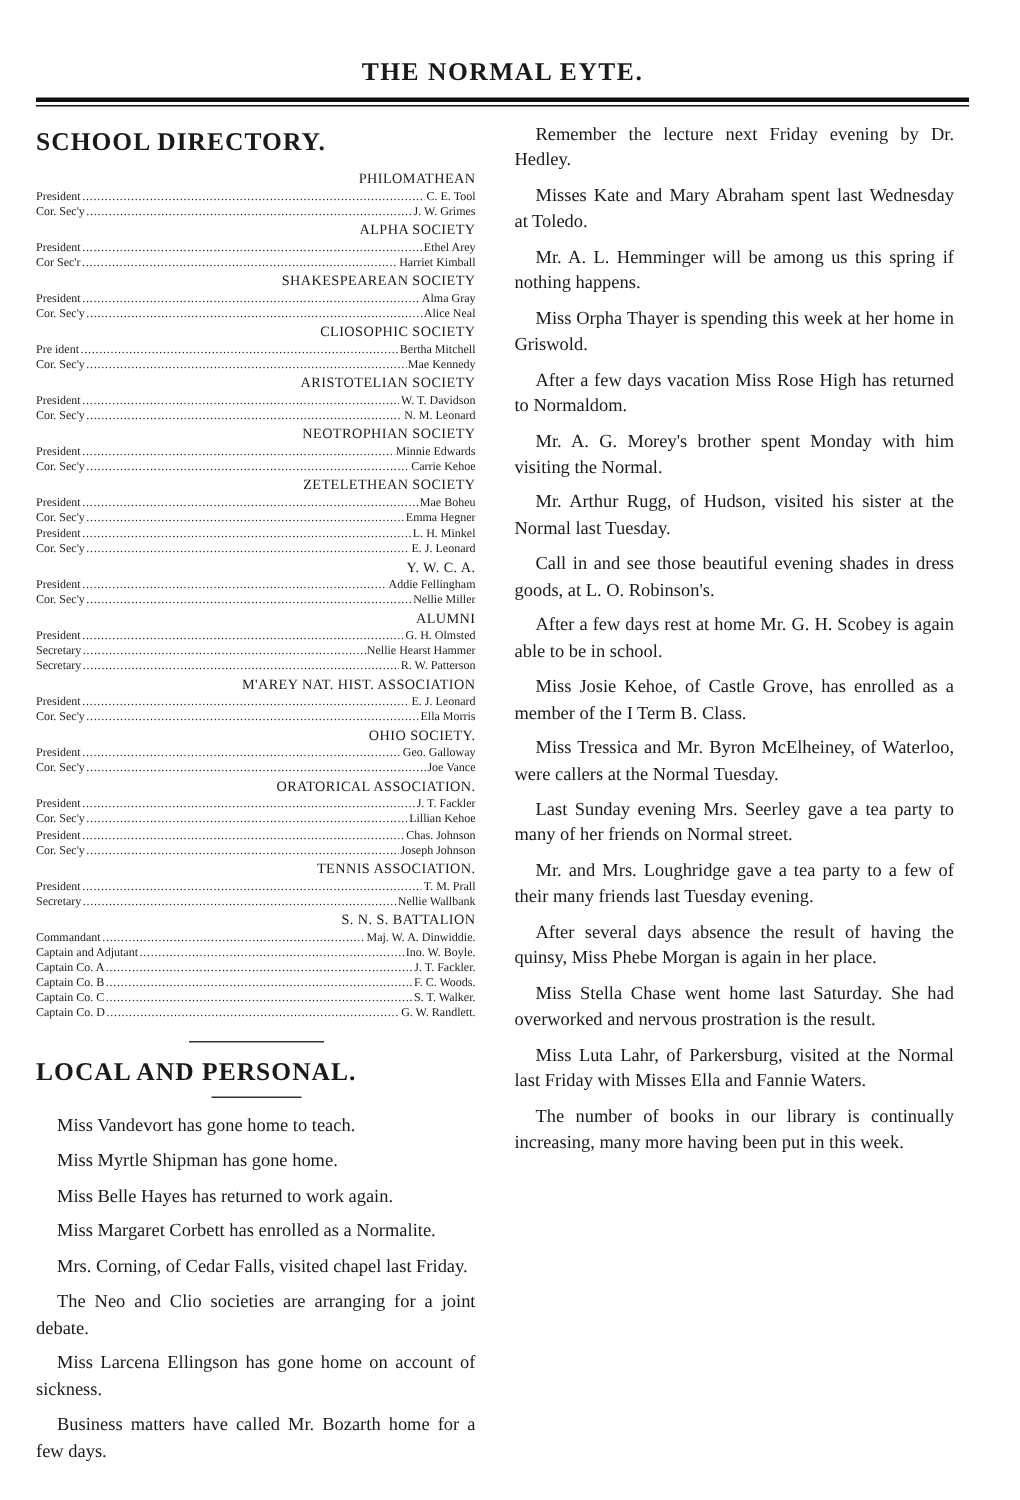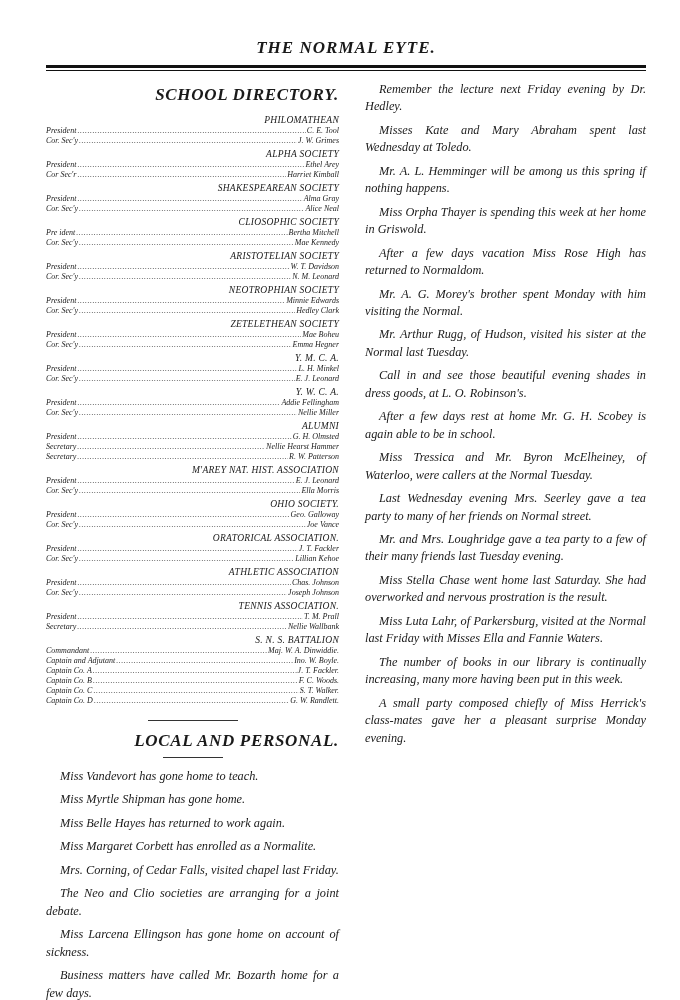--- a/index.html
+++ b/index.html
@@ -12,23 +12,22 @@
     height: 1000px;
     font-family: "Liberation Serif", serif;
     color: #1a1a1a;
     position: relative;
     overflow: hidden;
   }
   .page {
     width: 680px;
     height: 804px;
     box-sizing: border-box;
-    padding: 38px 34px 10px 46px;
+    padding: 38px 34px 10px 24px;
     position: relative;
-    font-style: italic;
   }
   .masthead {
     text-align: center;
     font-family: "Liberation Serif", serif;
     font-size: 17px;
     font-weight: bold;
     letter-spacing: 0.06em;
     margin: 0 0 7px 0;
   }
   .rule-double {
@@ -42,21 +41,21 @@
     gap: 26px;
     align-items: flex-start;
   }
   .col {
     width: 293px;
   }
   .col-left { }
   .col-right { }
 
   h2.section-title {
-    text-align: right;
+    text-align: left;
     font-size: 17px;
     font-weight: bold;
     letter-spacing: 0.04em;
     margin: 4px 0 10px 0;
     font-family: "Liberation Serif", serif;
   }
   h3.org-name {
     text-align: right;
     font-size: 9.5px;
     font-weight: normal;
@@ -188,38 +187,37 @@
           <div class="dirblock">
             <h3 class="org-name">NEOTROPHIAN SOCIETY</h3>
             <div class="entry">
               <span class="role">President</span>
               <span class="dots">........................................................................................................................</span>
               <span class="person">Minnie Edwards</span>
             </div>
             <div class="entry">
               <span class="role">Cor. Sec'y</span>
               <span class="dots">........................................................................................................................</span>
-              <span class="person">Hedley Clark</span>
+              <span class="person">Carrie Kehoe</span>
             </div>
           </div>
           <div class="dirblock">
             <h3 class="org-name">ZETELETHEAN SOCIETY</h3>
             <div class="entry">
               <span class="role">President</span>
               <span class="dots">........................................................................................................................</span>
               <span class="person">Mae Boheu</span>
             </div>
             <div class="entry">
               <span class="role">Cor. Sec'y</span>
               <span class="dots">........................................................................................................................</span>
               <span class="person">Emma Hegner</span>
             </div>
           </div>
           <div class="dirblock">
-            <h3 class="org-name">Y. M. C. A.</h3>
             <div class="entry">
               <span class="role">President</span>
               <span class="dots">........................................................................................................................</span>
               <span class="person">L. H. Minkel</span>
             </div>
             <div class="entry">
               <span class="role">Cor. Sec'y</span>
               <span class="dots">........................................................................................................................</span>
               <span class="person">E. J. Leonard</span>
             </div>
@@ -288,21 +286,20 @@
               <span class="dots">........................................................................................................................</span>
               <span class="person">J. T. Fackler</span>
             </div>
             <div class="entry">
               <span class="role">Cor. Sec'y</span>
               <span class="dots">........................................................................................................................</span>
               <span class="person">Lillian Kehoe</span>
             </div>
           </div>
           <div class="dirblock">
-            <h3 class="org-name">ATHLETIC ASSOCIATION</h3>
             <div class="entry">
               <span class="role">President</span>
               <span class="dots">........................................................................................................................</span>
               <span class="person">Chas. Johnson</span>
             </div>
             <div class="entry">
               <span class="role">Cor. Sec'y</span>
               <span class="dots">........................................................................................................................</span>
               <span class="person">Joseph Johnson</span>
             </div>
@@ -378,24 +375,25 @@
       <div id="local-right">
           <p class="body-par">Remember the lecture next Friday evening by Dr. Hedley.</p>
           <p class="body-par">Misses Kate and Mary Abraham spent last Wednesday at Toledo.</p>
           <p class="body-par">Mr. A. L. Hemminger will be among us this spring if nothing happens.</p>
           <p class="body-par">Miss Orpha Thayer is spending this week at her home in Griswold.</p>
           <p class="body-par">After a few days vacation Miss Rose High has returned to Normaldom.</p>
           <p class="body-par">Mr. A. G. Morey's brother spent Monday with him visiting the Normal.</p>
           <p class="body-par">Mr. Arthur Rugg, of Hudson, visited his sister at the Normal last Tuesday.</p>
           <p class="body-par">Call in and see those beautiful evening shades in dress goods, at L. O. Robinson's.</p>
           <p class="body-par">After a few days rest at home Mr. G. H. Scobey is again able to be in school.</p>
+          <p class="body-par">Miss Josie Kehoe, of Castle Grove, has enrolled as a member of the I Term B. Class.</p>
           <p class="body-par">Miss Tressica and Mr. Byron McElheiney, of Waterloo, were callers at the Normal Tuesday.</p>
-          <p class="body-par">Last Wednesday evening Mrs. Seerley gave a tea party to many of her friends on Normal street.</p>
+          <p class="body-par">Last Sunday evening Mrs. Seerley gave a tea party to many of her friends on Normal street.</p>
           <p class="body-par">Mr. and Mrs. Loughridge gave a tea party to a few of their many friends last Tuesday evening.</p>
+          <p class="body-par">After several days absence the result of having the quinsy, Miss Phebe Morgan is again in her place.</p>
           <p class="body-par">Miss Stella Chase went home last Saturday. She had overworked and nervous prostration is the result.</p>
           <p class="body-par">Miss Luta Lahr, of Parkersburg, visited at the Normal last Friday with Misses Ella and Fannie Waters.</p>
           <p class="body-par">The number of books in our library is continually increasing, many more having been put in this week.</p>
-          <p class="body-par">A small party composed chiefly of Miss Herrick's class-mates gave her a pleasant surprise Monday evening.</p>
         </div>
     </div>
 
   </div>
 </div>
 
 </body></html>

